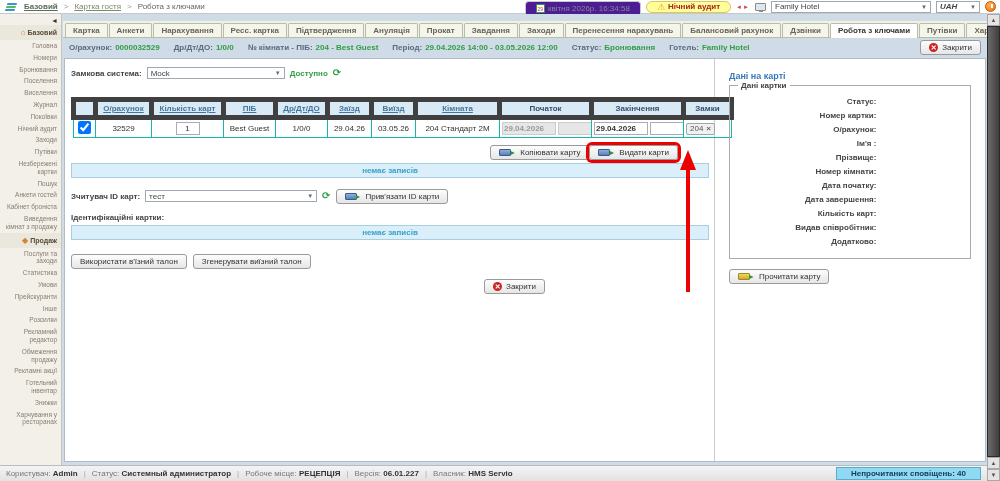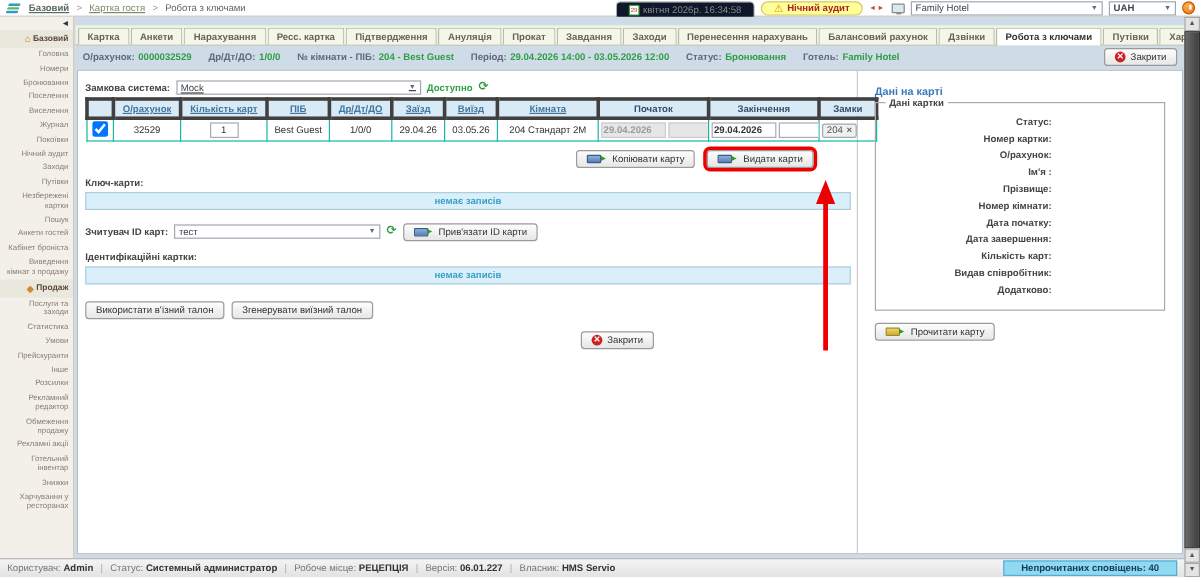--- a/index.html
+++ b/index.html
@@ -10,31 +10,31 @@
   
   .topbar { position:absolute; top:0; left:0; width:1000px; height:14px; background:#fff; border-bottom:1px solid #c8c8c8; display:flex; align-items:center; padding:0 4px; gap:4px; }
   .logo { display:inline-flex; flex-direction:column; gap:1px; margin:0 4px 0 2px; transform:skewX(-18deg); }
   .logo i { width:10px; height:2px; border-radius:1px; display:block; }
   .logo i:nth-child(1){ background:#2e9cc3; } .logo i:nth-child(2){ background:#5cb85c; } .logo i:nth-child(3){ background:#2e9cc3; }
   .crumb-link { font-weight:bold; color:#5a6a5a; text-decoration:underline; cursor:pointer; }
   .crumb-link2 { color:#7a8a6a; text-decoration:underline; cursor:pointer; }
   .crumb-sep { color:#999; margin:0 2px; }
   .crumb-cur { color:#666; }
   .topright { margin-left:auto; display:flex; align-items:center; gap:5px; }
-  .datetab { display:flex; align-items:center; gap:3px; border:1px solid #c8c8c8; border-bottom:none; border-radius:4px 4px 0 0; background:#0f172a; padding:1px 10px; height:13px; color:#888; position:relative; top:1px; }
+  .datetab { display:flex; align-items:center; gap:3px; border:1px solid #c8c8c8; border-bottom:none; border-radius:4px 4px 0 0; background:#4c1d95; padding:1px 10px; height:13px; color:#888; position:relative; top:1px; }
   .cal-ic { width:9px; height:9px; border:1px solid #3a9a3a; background:#fff; color:#c04040; font-size:5px; line-height:8px; text-align:center; border-radius:1px; }
   .audit { display:flex; align-items:center; gap:3px; background:#ffff99; border:1px solid #d8c860; border-radius:7px; padding:0 10px; height:12px; color:#aa2222; font-weight:bold; }
   .warn-ic { color:#e8a000; font-size:9px; line-height:10px; }
   .rl-arrows { color:#cc4444; font-size:6px; letter-spacing:1px; }
   .monitor-ic { width:11px; height:8px; border:1px solid #8a8a8a; background:#dce8f0; border-radius:1px; position:relative; }
   .monitor-ic::after { content:""; position:absolute; left:3px; bottom:-2px; width:4px; height:2px; background:#8a8a8a; }
   .sel { border:1px solid #a0a8b0; background:#fff; display:flex; align-items:center; justify-content:space-between; padding:0 3px; height:12px; color:#444; cursor:pointer; }
   .sel .arr { color:#667; font-size:6px; margin-left:4px; }
   .hotel-sel { width:160px; }
-  .cur-sel { width:56px; font-weight:bold; }
+  .cur-sel { width:44px; font-weight:bold;font-style:italic; }
   .power-btn { width:11px; height:11px; border-radius:50%; background:radial-gradient(circle at 35% 30%, #ffb050, #f07010); border:1px solid #c05800; position:relative; cursor:pointer; }
   .power-btn::after { content:""; position:absolute; left:4.5px; top:2px; width:2px; height:4px; background:#fff; }
 
   
   .sidebar { position:absolute; top:14px; left:0; width:62px; height:451px; background:#f2f0e9; border-right:1px solid #c8c4b8; overflow:hidden; font-size:6.5px; padding-top:2px; }
   .collapse { text-align:right; padding:1px 3px; color:#333; font-size:7px; cursor:pointer; }
   .sgroup-h { display:flex; align-items:center; justify-content:flex-end; gap:2px; font-weight:bold; color:#5a4a3a; font-size:7px; padding:3px 4px; background:#eae7dd; cursor:pointer; }
   .sgroup-h .gic { font-size:8px; color:#d08830; }
   .sitem { text-align:right; padding:2px 4px; color:#8a7d6f; line-height:1.2; cursor:pointer; }
 
@@ -47,37 +47,37 @@
   .inforow .val { color:#2f9e44; margin-left:3px; }
   .btn { display:inline-flex; align-items:center; gap:4px; border:1px solid #9a9a9a; border-radius:3px; background:linear-gradient(#fdfdfd,#e6e6e6); padding:2px 8px; color:#333; font-size:8px; cursor:pointer; white-space:nowrap; }
   .x-ic { width:9px; height:9px; border-radius:50%; background:#cc2222; color:#fff; font-size:7px; line-height:9px; text-align:center; font-weight:bold; }
   .card-ic { display:inline-flex; align-items:center; }
   .card-ic .cc { width:12px; height:7px; background:linear-gradient(#8fb0dc,#5a7fb5); border:1px solid #3a5a8a; border-radius:1px; }
   .card-ic .ca { color:#2a9a2a; font-size:7px; margin-left:-2px; }
   .card-ic.yellow .cc { background:linear-gradient(#f0d860,#d0a830); border-color:#a08820; }
 
   .panel { display:flex; background:#fff; border:1px solid #b0bcc8; margin:1px 1px 0 1px; height:404px; }
   .workarea { width:650px; padding:6px 6px 0 6px; border-right:1px solid #ccc; }
-  .lockrow { display:flex; align-items:center; gap:5px; height:16px; margin-bottom:0; color:#444; font-weight:bold; }
-  .lock-sel { width:204px; font-weight:normal;text-decoration:underline; }
+  .lockrow { display:flex; align-items:center; gap:5px; height:16px; margin-bottom:16px; color:#444; font-weight:bold; }
+  .lock-sel { width:138px; font-weight:normal; }
   .avail { color:#2f9e44; font-weight:bold; }
   .refresh-ic { color:#2f9e44; font-size:10px; line-height:10px; cursor:pointer; }
 
   table.keys { border-collapse:collapse; width:638px; table-layout:fixed; }
-  table.keys th { background:#d9eaf7; border:3px solid #404040; color:#34506a; font-weight:bold; padding:2px 1px; font-size:8px; overflow:hidden; white-space:nowrap; }
+  table.keys th { background:#d9eaf7; border:5px solid #404040; color:#34506a; font-weight:bold; padding:2px 1px; font-size:8px; overflow:hidden; white-space:nowrap; }
   table.keys th.link { color:#44769d; text-decoration:underline; cursor:pointer; }
   table.keys td { border:1px solid #14b8a6; padding:1px 2px; text-align:center; height:18px; color:#333; overflow:hidden; white-space:nowrap; }
   .inp { border:1px solid #aab; background:#fff; font-size:8px; height:13px; font-family:inherit; color:#333; padding:0 1px; }
   .inp.dis { background:#e6e6e6; color:#999; border-color:#ccc; }
   .qty { width:24px; text-align:center; }
   .d-inp { width:54px;font-weight:bold; } .t-inp { width:16px;padding-left:36px; }
   .chip { display:inline-flex; align-items:center; gap:3px; border:1px solid #9aa; border-radius:2px; background:#f0f0f0; padding:0 3px; height:12px; color:#555; cursor:pointer; }
   .chip b { font-weight:bold; color:#666; }
 
-  .btnrow { display:flex; justify-content:flex-end; gap:10px; margin:7px 30px 0 0; }
+  .btnrow { display:flex; justify-content:flex-end; margin:7px 30px 0 0; }
   .btn-issue { box-shadow:0 0 0 3px #ee0000; }
   .sec-label { font-weight:bold; color:#444; margin-top:8px; }
   .emptybar { background:#daeffa; border:1px solid #a8cfe0; color:#3aa0c8; font-weight:bold; text-align:center; height:15px; line-height:14px; margin-top:3px; width:638px; }
   .readerrow { display:flex; align-items:center; gap:5px; margin-top:9px; height:18px; color:#444; font-weight:bold; }
   .reader-sel { width:172px; font-weight:normal; }
   .talonrow { display:flex; gap:6px; margin-top:14px; }
   .closerow { display:flex; justify-content:center; margin-top:10px; transform:translateX(125px); }
 
   
   .cardpanel { flex:1; padding:12px 14px 0 14px; }
@@ -303,21 +303,20 @@
           </button>
           <button class="btn btn-issue">
             <span class="card-ic">
                 <span class="cc"></span>
                 <span class="ca">►</span>
               </span>
             <span>Видати карти</span>
           </button>
         </div>
 
-        <div class="sec-label">Ключ-карти:</div>
         <div class="emptybar">немає записів</div>
 
         <div class="readerrow">
           <span>Зчитувач ID карт:</span>
           <div class="sel reader-sel">
             <span>тест</span>
             <span class="arr">▼</span>
           </div>
           <span class="refresh-ic">⟳</span>
           <button class="btn">

